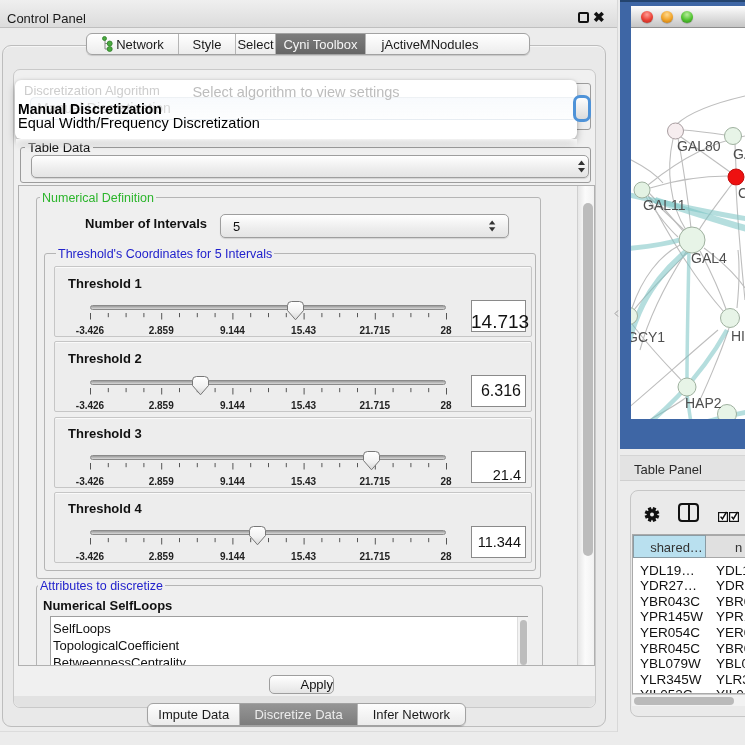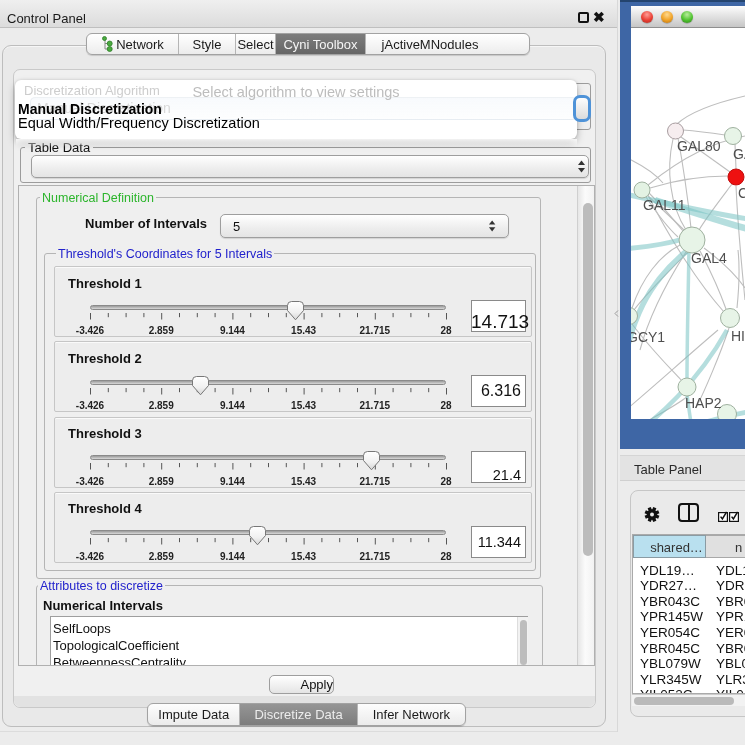--- a/index.html
+++ b/index.html
@@ -224,21 +224,21 @@
             <stop offset="0.6" stop-color="#f0f0f0"></stop>
             <stop offset="1" stop-color="#d5d5d5"></stop>
           </linearGradient>
         </defs>
 <path d="M0.5,9.5 L0.5,4.5 Q0.5,0.5 4.5,0.5 L12.5,0.5 Q16.5,0.5 16.5,4.5 L16.5,9.5 L8.5,18.8 Z" fill="url(#g4)" stroke="#777" stroke-width="1"></path>
       </svg>
       <div style="position:absolute;left:452px;top:339.9px;width:55px;height:32px;background:#fff;border:1px solid #8a8a8a;"></div>
       <div style="position:absolute;left:452px;top:339.9px;width:50px;text-align:right;font-size:14.5px;color:#111;line-height:32px;">11.344</div>
       <div style="position:absolute;left:17px;top:399px;width:507px;height:110px;border:1px solid #b5b5b5;border-radius:3px;"></div>
       <div style="position:absolute;left:19px;top:393px;font-size:12.5px;color:#2222cc;background:#efefef;padding:0 2px;">Attributes to discretize</div>
-      <div style="position:absolute;left:24px;top:412px;font-size:13px;font-weight:bold;color:#111;">Numerical Intervals</div>
+      <div style="position:absolute;left:24px;top:412px;font-size:13px;font-weight:bold;color:#111;">Numerical SelfLoops</div>
       <div style="position:absolute;left:31px;top:430px;width:478px;height:60px;background:#fff;border:1px solid #9e9e9e;"></div>
       <div style="position:absolute;left:34px;top:434px;font-size:13px;color:#111;">
         <div style="height:17px;line-height:17px;">SelfLoops</div>
         <div style="height:17px;line-height:17px;">TopologicalCoefficient</div>
         <div style="height:17px;line-height:17px;">BetweennessCentrality</div>
       </div>
       <div style="position:absolute;left:498px;top:431px;width:11px;height:58px;background:#f2f2f2;border-left:1px solid #ddd;"></div>
       <div style="position:absolute;left:500.5px;top:434px;width:7px;height:45px;background:#bdbdbd;border-radius:4px;"></div>
     </div>
 <div style="position:absolute;left:14px;top:667px;width:581px;height:29px;background:#f0f0f0;"></div>

